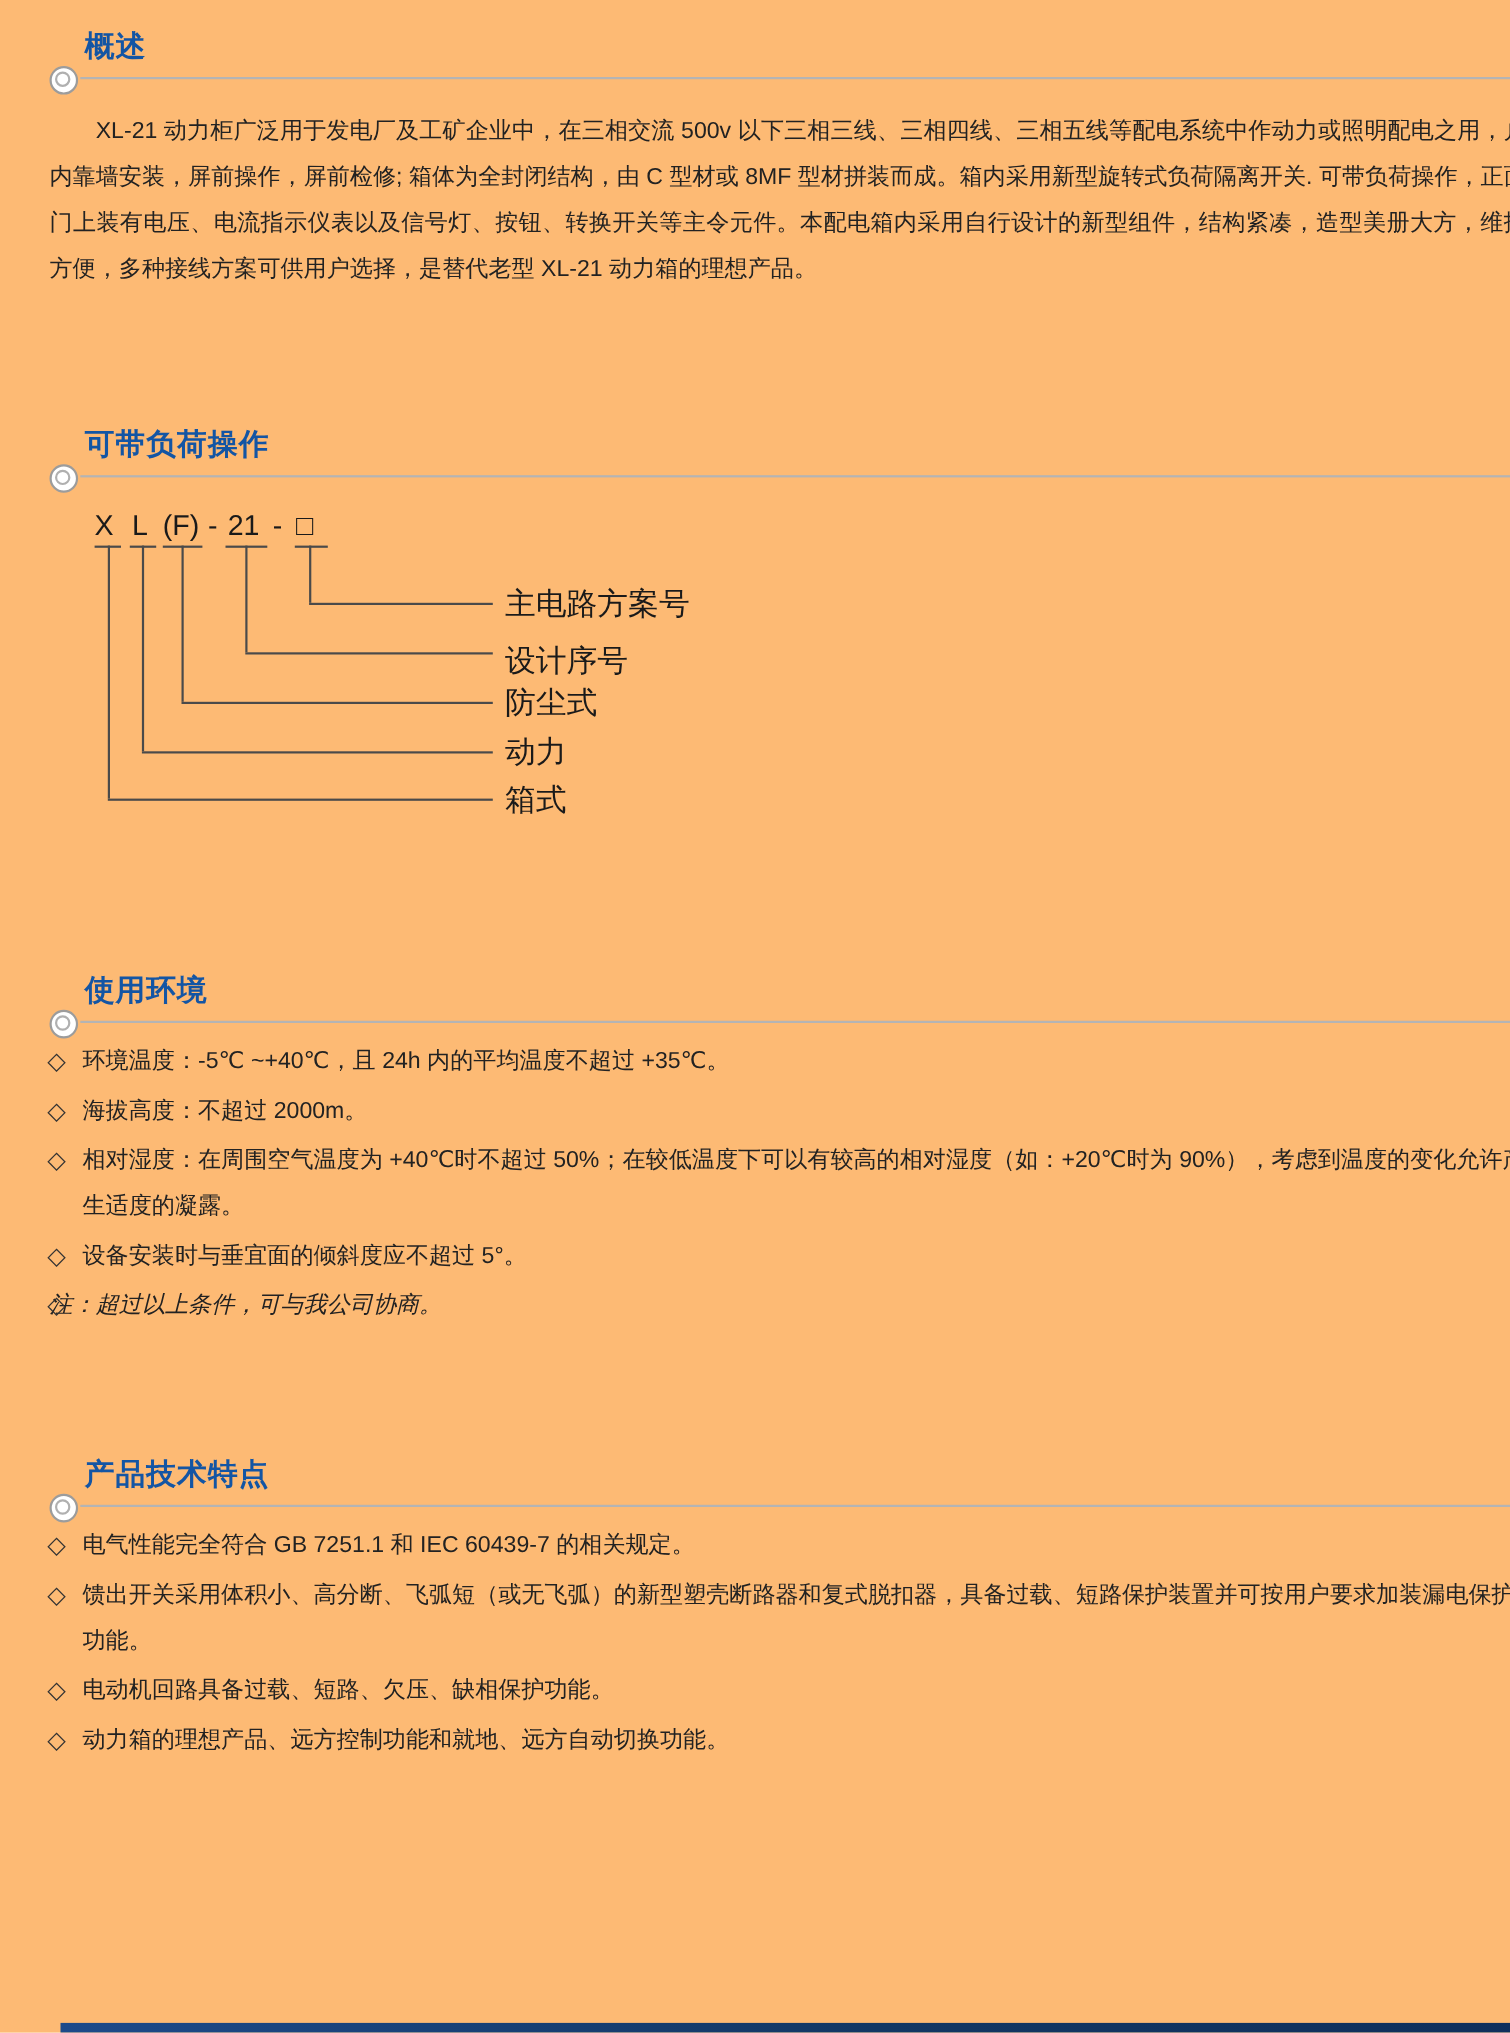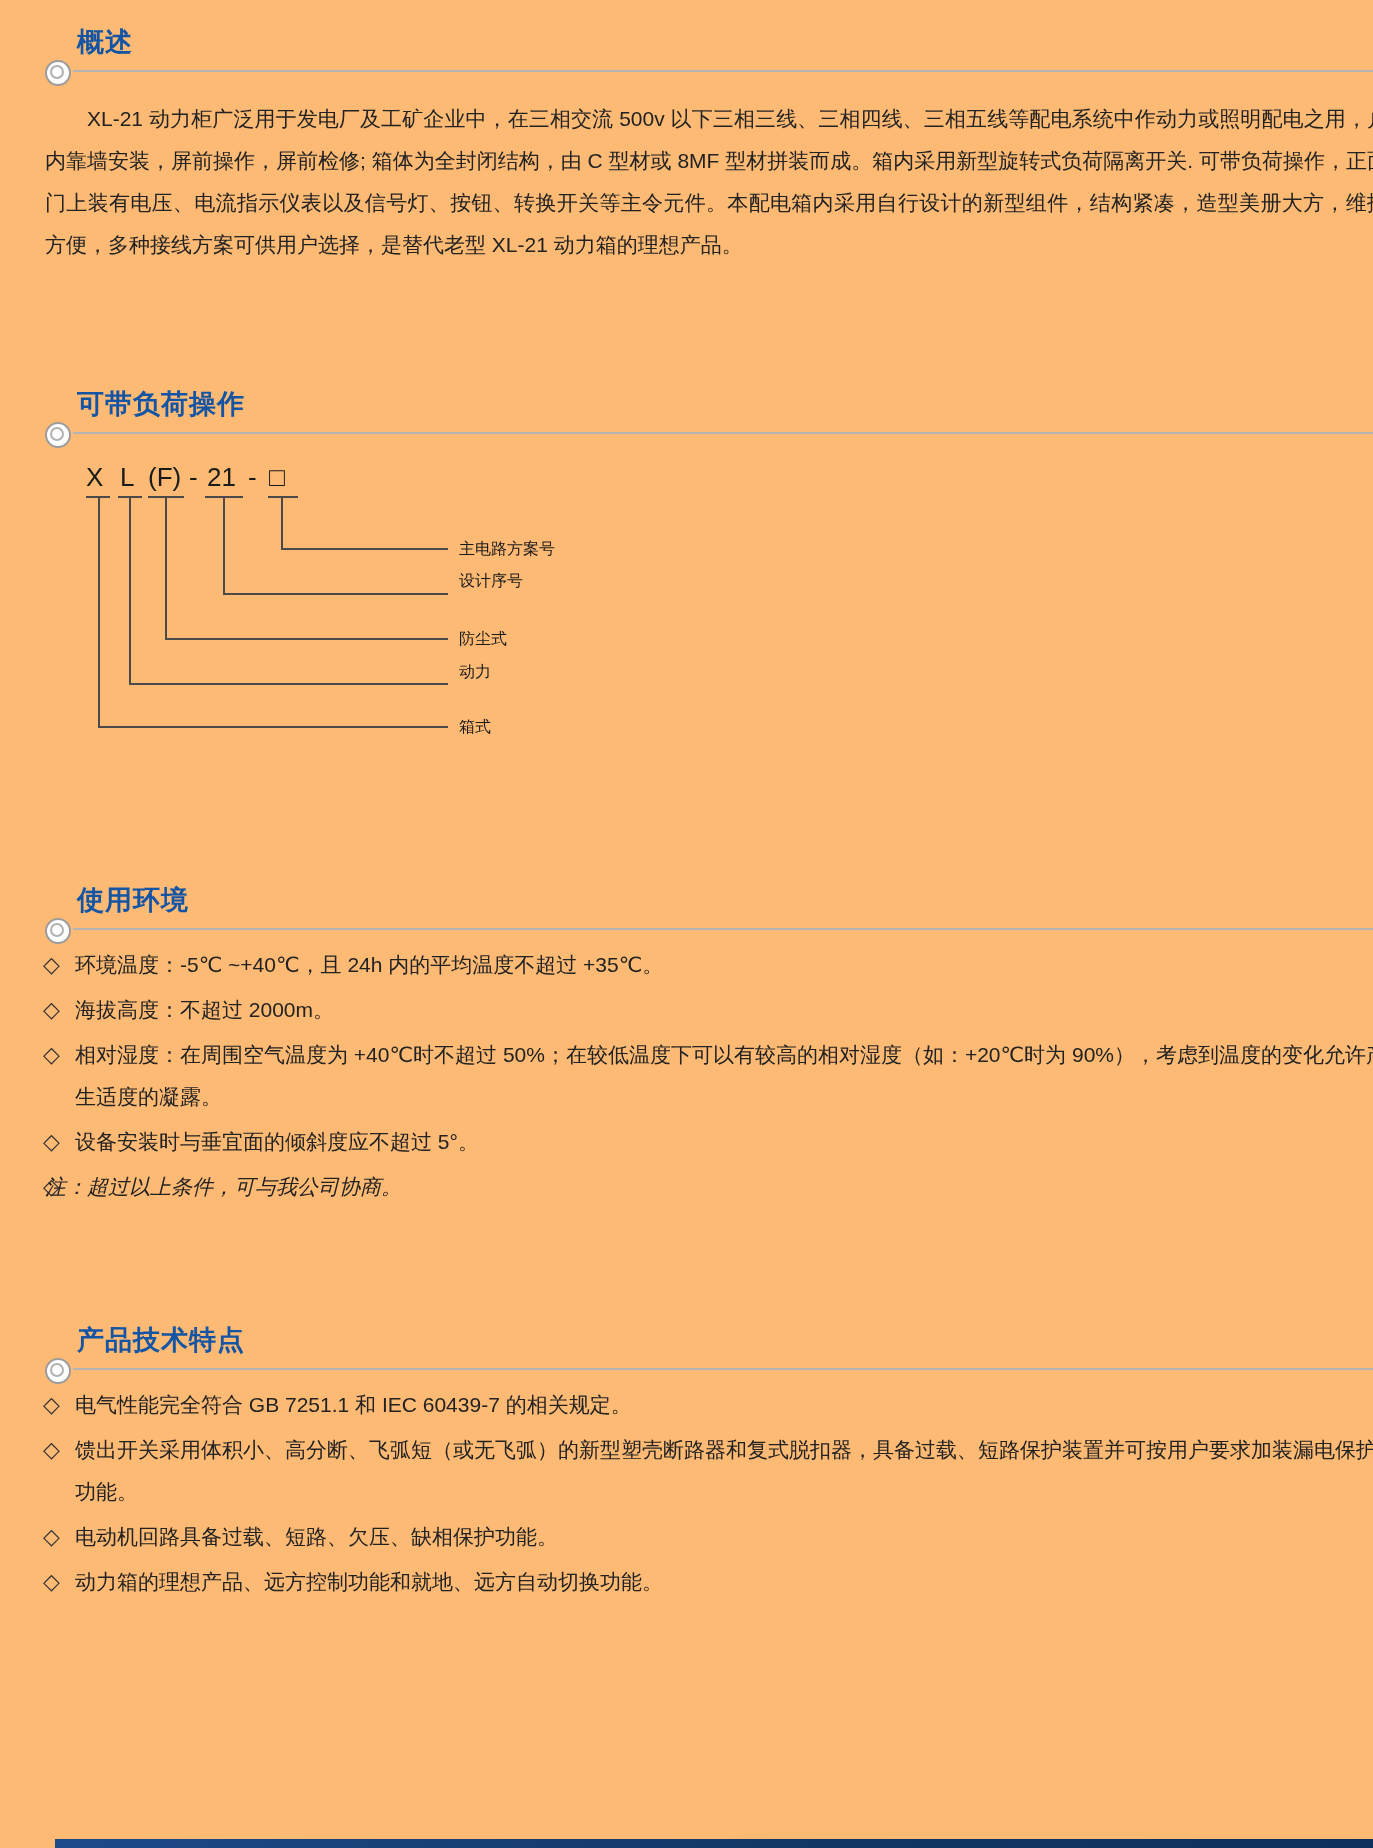--- a/index.html
+++ b/index.html
@@ -35,21 +35,21 @@
     margin:26px 16px 0 14px;
     font-size:21px;line-height:42px;
     text-align:justify;text-indent:2em;
   }
   
   .diagram{position:relative;height:300px;margin-top:28px;}
   .code-part{position:absolute;top:0;font-size:26px;color:#1a1a1a;line-height:30px;}
   .tick{position:absolute;height:2px;background:#4a4a4a;top:34px;}
   .vline{position:absolute;width:2px;background:#4a4a4a;top:34px;}
   .hline{position:absolute;height:2px;background:#4a4a4a;}
-  .dlabel{position:absolute;left:428px;font-size:16px;color:#1a1a1a;line-height:28px;white-space:nowrap;}
+  .dlabel{position:absolute;left:428px;font-size:28px;color:#1a1a1a;line-height:28px;white-space:nowrap;}
   
   ul.bullets{list-style:none;margin:14px 16px 0 0;padding:0;}
   ul.bullets li{
     position:relative;padding-left:44px;margin:0 0 3px 0;
     font-size:21px;line-height:42px;text-align:left;
   }
   .diamond{
     position:absolute;left:12px;top:0;
     font-size:22px;color:#333333;line-height:42px;
   }
@@ -109,23 +109,23 @@
     <span class="vline" style="left:98px;height:187px"></span>
     <span class="vline" style="left:67px;height:230px"></span>
 
     <span class="hline" style="left:250px;top:86px;width:167px"></span>
     <span class="hline" style="left:192px;top:131px;width:225px"></span>
     <span class="hline" style="left:134px;top:176px;width:283px"></span>
     <span class="hline" style="left:98px;top:221px;width:319px"></span>
     <span class="hline" style="left:67px;top:264px;width:350px"></span>
 
     <span class="dlabel" style="top:73px">主电路方案号</span>
-    <span class="dlabel" style="top:105px">设计序号</span>
+    <span class="dlabel" style="top:125px">设计序号</span>
     <span class="dlabel" style="top:163px">防尘式</span>
-    <span class="dlabel" style="top:196px">动力</span>
+    <span class="dlabel" style="top:208px">动力</span>
     <span class="dlabel" style="top:251px">箱式</span>
   </div>
 
   <div class="sp-3"></div>
 
   <div class="sec-head">
     <span class="sec-title">使用环境</span>
     <span class="sec-rule"></span>
     <span class="ring"></span>
   </div>

